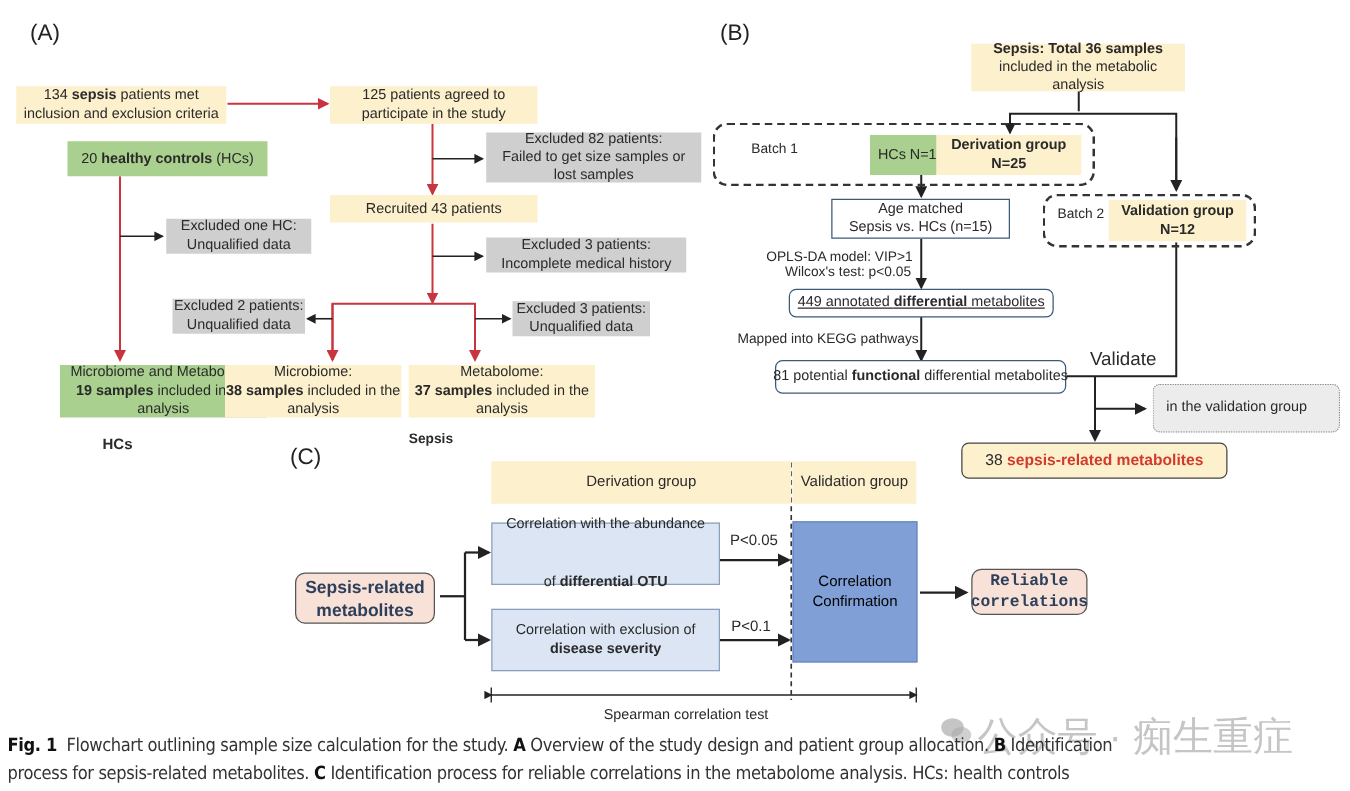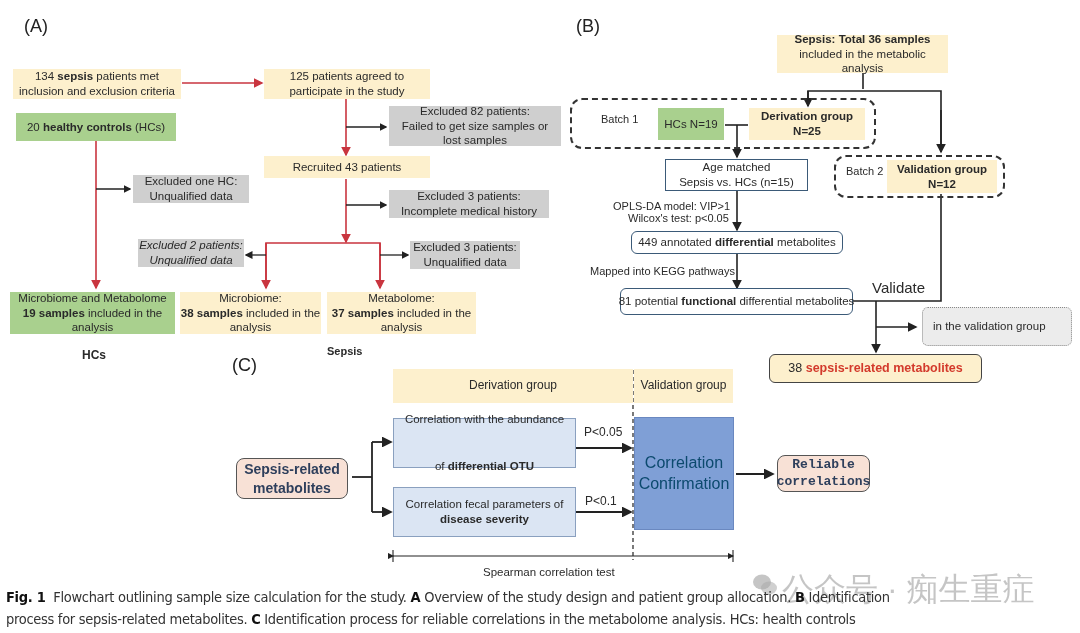--- a/index.html
+++ b/index.html
@@ -2,34 +2,34 @@
 <html><head>
 <meta charset="utf-8">
 <style>
   html, body { margin: 0; padding: 0; background: #ffffff; }
   body { width: 1080px; height: 633px; position: relative; overflow: hidden;
          font-family: "Liberation Sans", sans-serif; color: #222; }
   svg.lines { position: absolute; left: 0; top: 0; width: 1080px; height: 633px; pointer-events: none; }
   .box { position: absolute; display: flex; flex-direction: column; align-items: center; justify-content: center;
          text-align: center; font-size: 11.5px; line-height: 1.3; box-sizing: border-box; color: #2a2a2a; }
   .yellow { background: #fdf0cd; }
-  .green { background: #a9d08e; }
+  .green { background: #a9d08e; margin-left: 38px; }
   .grey { background: #cfcfcf; }
   .panel-label { position: absolute; font-size: 18px; color: #222; }
   .b { font-weight: bold; }
   .plain { position: absolute; font-size: 11px; color: #2a2a2a; white-space: nowrap; }
   .outlined { border: 1.6px solid #3b5a78; border-radius: 6px; background: #fff; }
   .outlined-sq { border: 1.6px solid #3b5a78; background: #fff; }
   .dashed-group { position: absolute; border: 2px dashed #333; border-radius: 12px; box-sizing: border-box; }
   .dotted-grey { border: 1.2px dotted #888; border-radius: 6px; background: #ececec; align-items: flex-start; text-align: left; padding-left: 10px; }
   .result { border: 1.6px solid #444; border-radius: 6px; background: #fdf0cd; font-size: 12.5px; }
   .red { color: #d33a2c; font-weight: bold; }
   .pinkbox { background: #f8e1d6; border: 1.6px solid #555; border-radius: 8px; font-size: 14px; font-weight: bold; color: #2e3f5c; }
   .ltblue { background: #dbe5f3; border: 1px solid #8aa0bf; font-size: 11.5px; }
-  .blue { background: #7f9fd6; border: 1px solid #6a88c0; font-size: 16px; color: #0c4a6e; }
+  .blue { background: #7f9fd6; border: 1px solid #6a88c0; font-size: 12px; color: #000000; }
   .caption { position: absolute; left: 6px; font-family: "DejaVu Sans Condensed", "DejaVu Sans", sans-serif; font-size: 14.5px; color: #333; white-space: nowrap; letter-spacing: -0.3px; }
   .caption .cb { font-weight: bold; color: #111; }
   .watermark { position: absolute; left: 752px; top: 568px; font-size: 32px; color: rgba(150,150,150,0.55); white-space: nowrap; }
   .wm-icon { position: absolute; left: 752px; top: 572px; width: 26px; height: 26px; }
 </style>
 </head>
 <body>
 
 <svg class="lines" viewBox="0 0 1080 633">
   <defs>
@@ -118,21 +118,21 @@
 <div class="box grey" style="left:133px;top:175px;width:116px;height:28px;">
   <div>Excluded one HC:</div>
   <div>Unqualified data</div>
 </div>
 
 <div class="box grey" style="left:389px;top:190px;width:160px;height:28px;">
   <div>Excluded 3 patients:</div>
   <div>Incomplete medical history</div>
 </div>
 
-<div class="box grey" style="left:138px;top:239px;width:106px;height:28px;font-style:italic;">
+<div class="box grey" style="left:138px;top:239px;width:106px;height:28px;">
   <div>Excluded 2 patients:</div>
   <div>Unqualified data</div>
 </div>
 
 <div class="box grey" style="left:410px;top:241px;width:110px;height:28px;">
   <div>Excluded 3 patients:</div>
   <div>Unqualified data</div>
 </div>
 
 <div class="box green" style="left:10px;top:292px;width:165px;height:42px;">
@@ -181,21 +181,21 @@
 </div>
 
 <div class="box outlined-sq" style="left:665px;top:159px;width:143px;height:32px;">
   <div>Age matched</div>
   <div>Sepsis vs. HCs (n=15)</div>
 </div>
 
 <div class="plain" style="left:613px;top:200px;">OPLS-DA model:  VIP&gt;1</div>
 <div class="plain" style="left:628px;top:212px;">Wilcox's test: p&lt;0.05</div>
 
-<div class="box outlined" style="left:631px;top:231px;width:212px;height:23px;">
+<div class="box outlined" style="left:631px;top:231px;width:212px;height:23px;text-decoration:underline;">
   <div><span style="white-space: pre;">449 annotated </span><span class="b" style="white-space: pre;">differential</span><span style="white-space: pre;"> metabolites</span></div>
 </div>
 
 <div class="plain" style="left:590px;top:265px;">Mapped  into KEGG  pathways</div>
 
 <div class="box outlined" style="left:620px;top:288px;width:233px;height:27px;">
   <div><span style="white-space: pre;">81 potential </span><span class="b" style="white-space: pre;">functional</span><span style="white-space: pre;"> differential metabolites</span></div>
 </div>
 
 <div class="plain" style="left:872px;top:279px;font-size:15px;">Validate</div>
@@ -221,21 +221,21 @@
   <div>Sepsis-related</div>
   <div>metabolites</div>
 </div>
 
 <div class="box ltblue" style="left:393px;top:418px;width:183px;height:50px;gap:32px;">
   <div>Correlation with the abundance</div>
   <div><span style="white-space: pre;">of </span><span class="b" style="white-space: pre;">differential OTU</span></div>
 </div>
 
 <div class="box ltblue" style="left:393px;top:487px;width:183px;height:50px;">
-  <div>Correlation fecal parameters of</div>
+  <div>Correlation with exclusion of</div>
   <div class="b">disease severity</div>
 </div>
 
 <div class="plain" style="left:584px;top:425px;font-size:12px;">P&lt;0.05</div>
 <div class="plain" style="left:585px;top:494px;font-size:12px;">P&lt;0.1</div>
 
 <div class="box blue" style="left:634px;top:417px;width:100px;height:113px;">
   <div>Correlation</div>
   <div>Confirmation</div>
 </div>

